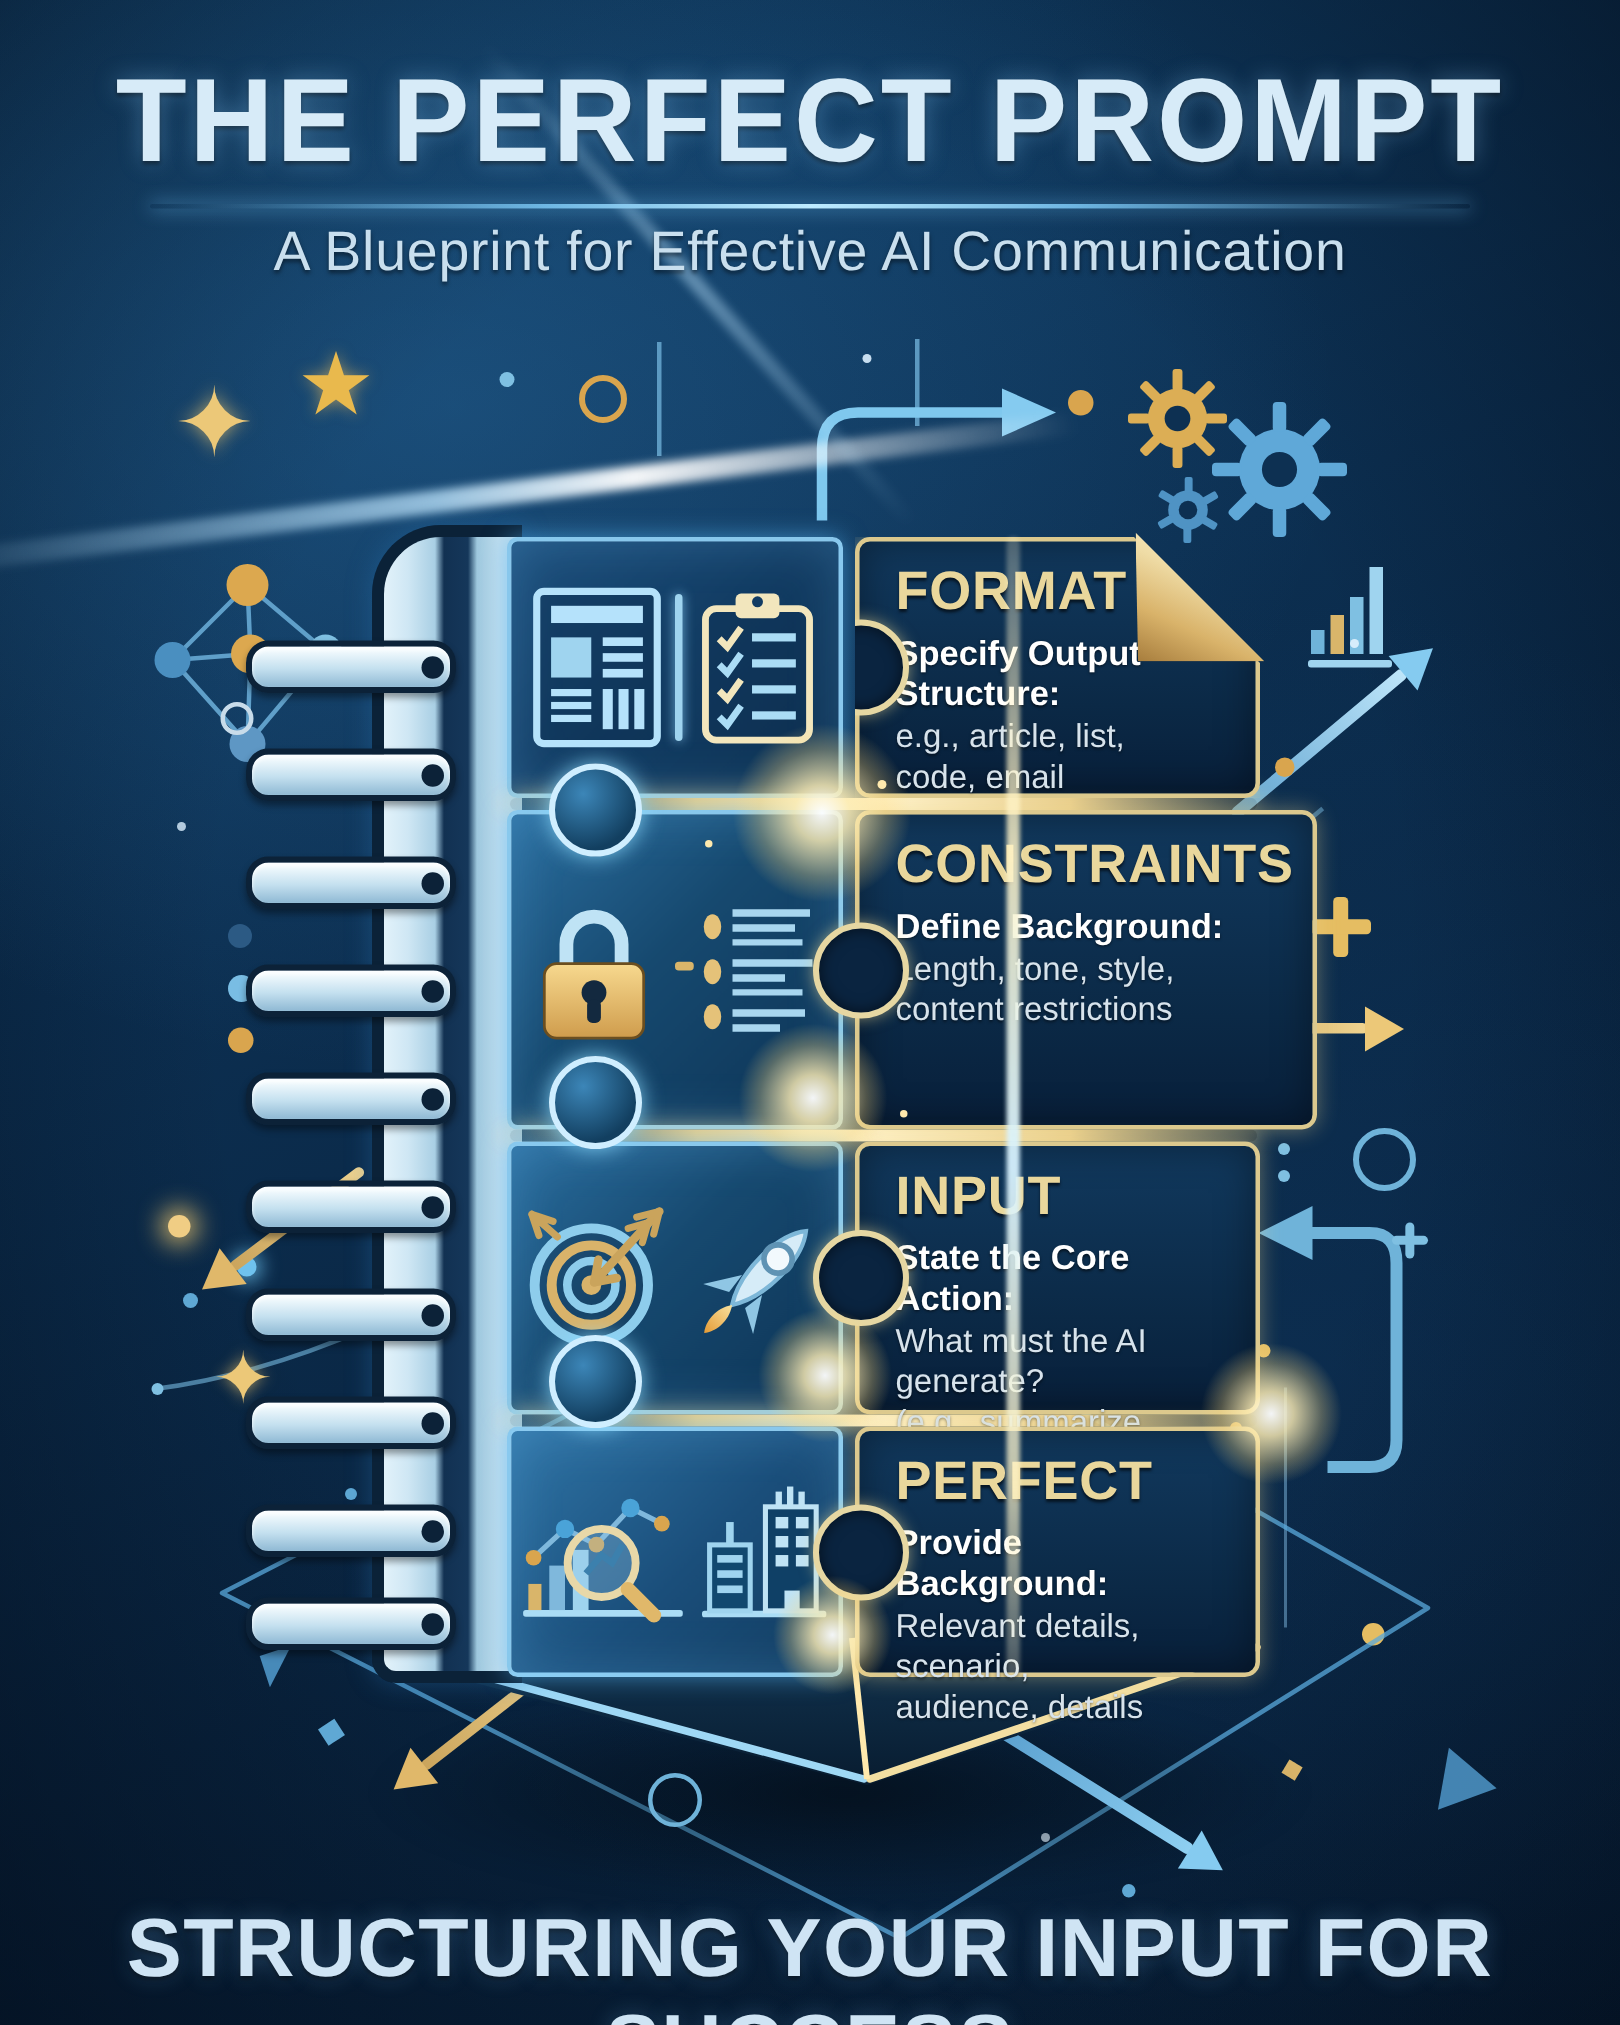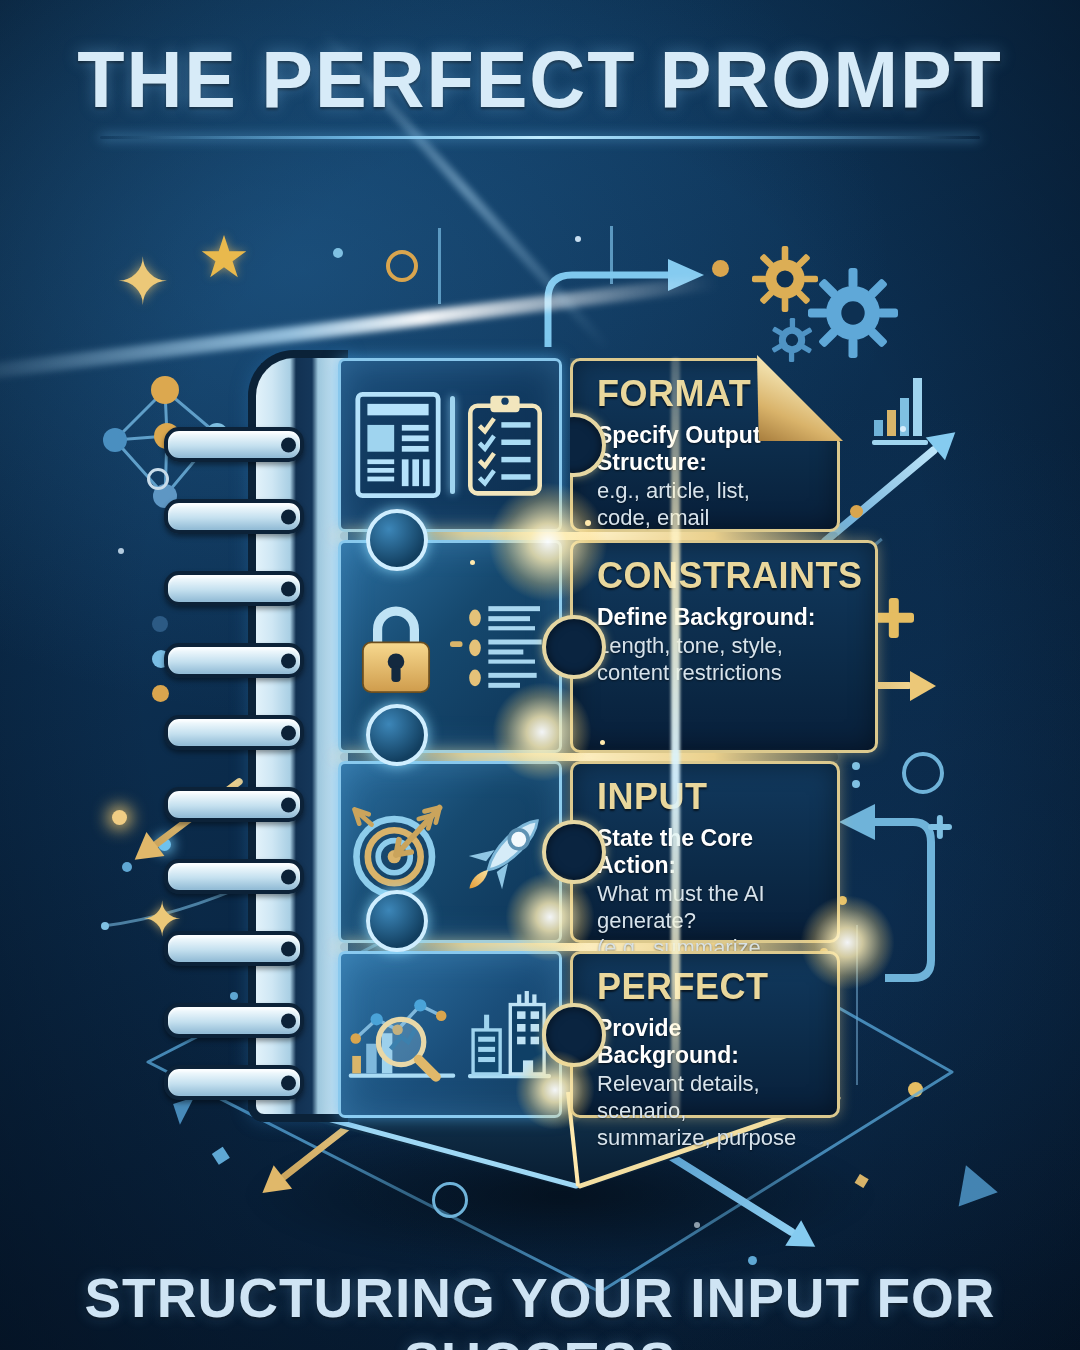--- a/index.html
+++ b/index.html
@@ -448,37 +448,38 @@
             <rect x="58" y="58" width="10" height="9" fill="#bfe3f5"></rect>
               <rect x="74" y="58" width="10" height="9" fill="#bfe3f5"></rect>
             <rect x="65" y="86" width="12" height="16" fill="#bfe3f5"></rect>
           </svg>
         </div>
         <div class="text-panel">
           <div class="socket"></div>
           <div class="heading">PERFECT</div>
           <div class="lead">Provide Background:</div>
           <div class="line">Relevant details, scenario,</div>
-          <div class="line">summarize, purpose</div>
+          <div class="line">audience, details</div>
         </div>
       </div>
 
       <div class="knob" style="left:28px;top:151px"></div>
       <div class="knob" style="left:28px;top:346px"></div>
       <div class="knob" style="left:28px;top:532px"></div>
     </div>
   </div>
 
   <div class="flare" style="left:488px;top:482px;width:120px;height:120px"></div>
   <div class="flare" style="left:492px;top:682px;width:100px;height:100px"></div>
   <div class="flare" style="left:505px;top:872px;width:90px;height:90px"></div>
   <div class="flare" style="left:515px;top:1050px;width:80px;height:80px"></div>
   <div class="dot" style="left:585px;top:520px;width:6px;height:6px;background:#ffe9ad;z-index:7"></div>
   <div class="dot" style="left:470px;top:560px;width:5px;height:5px;background:#ffe9ad;z-index:7"></div>
   <div class="dot" style="left:600px;top:740px;width:5px;height:5px;background:#ffe9ad;z-index:7"></div>
 
   <div class="header">
     <div class="title">THE PERFECT PROMPT</div>
     <div class="title-divider"></div>
+    <div class="subtitle">A Blueprint for Effective AI Communication</div>
   </div>
   <div class="footer">STRUCTURING YOUR INPUT FOR SUCCESS</div>
 
 </div>
 
 </body></html>

